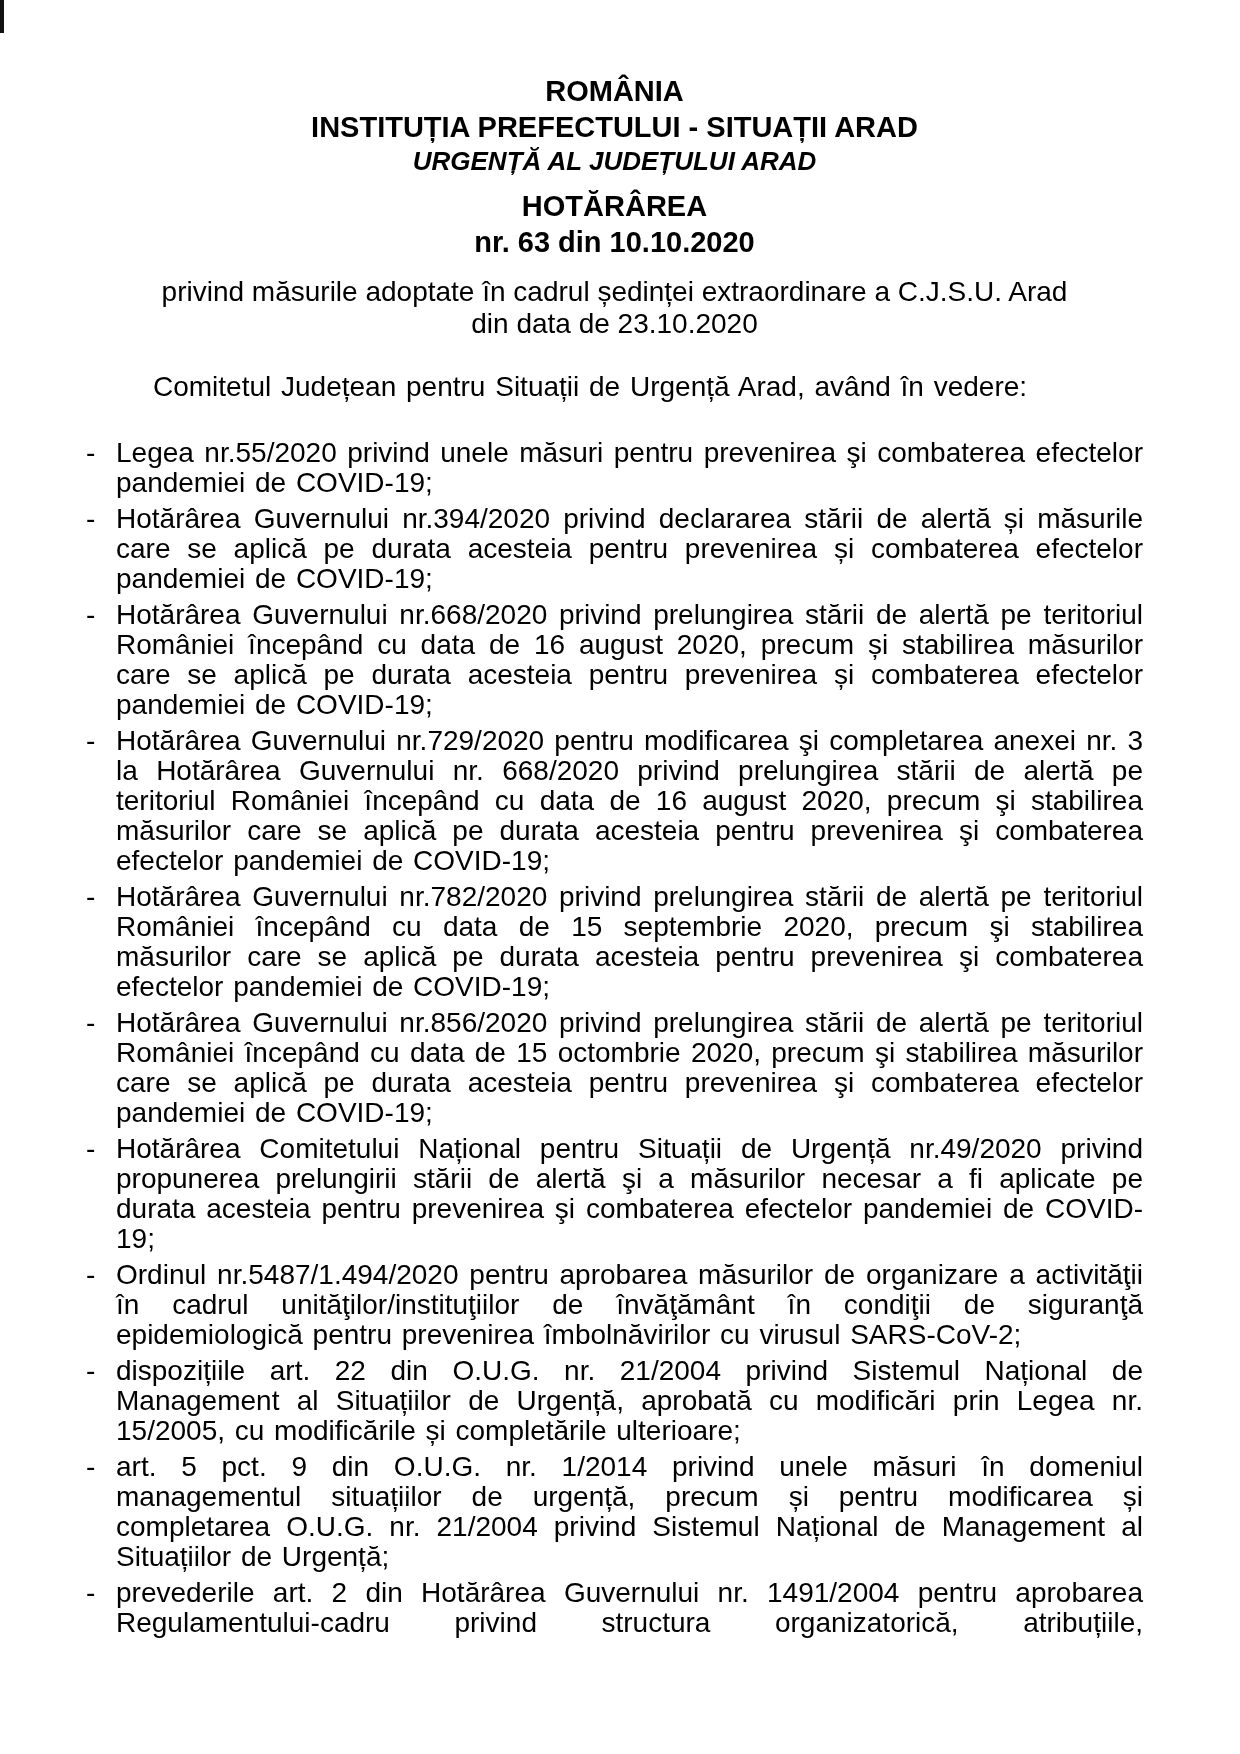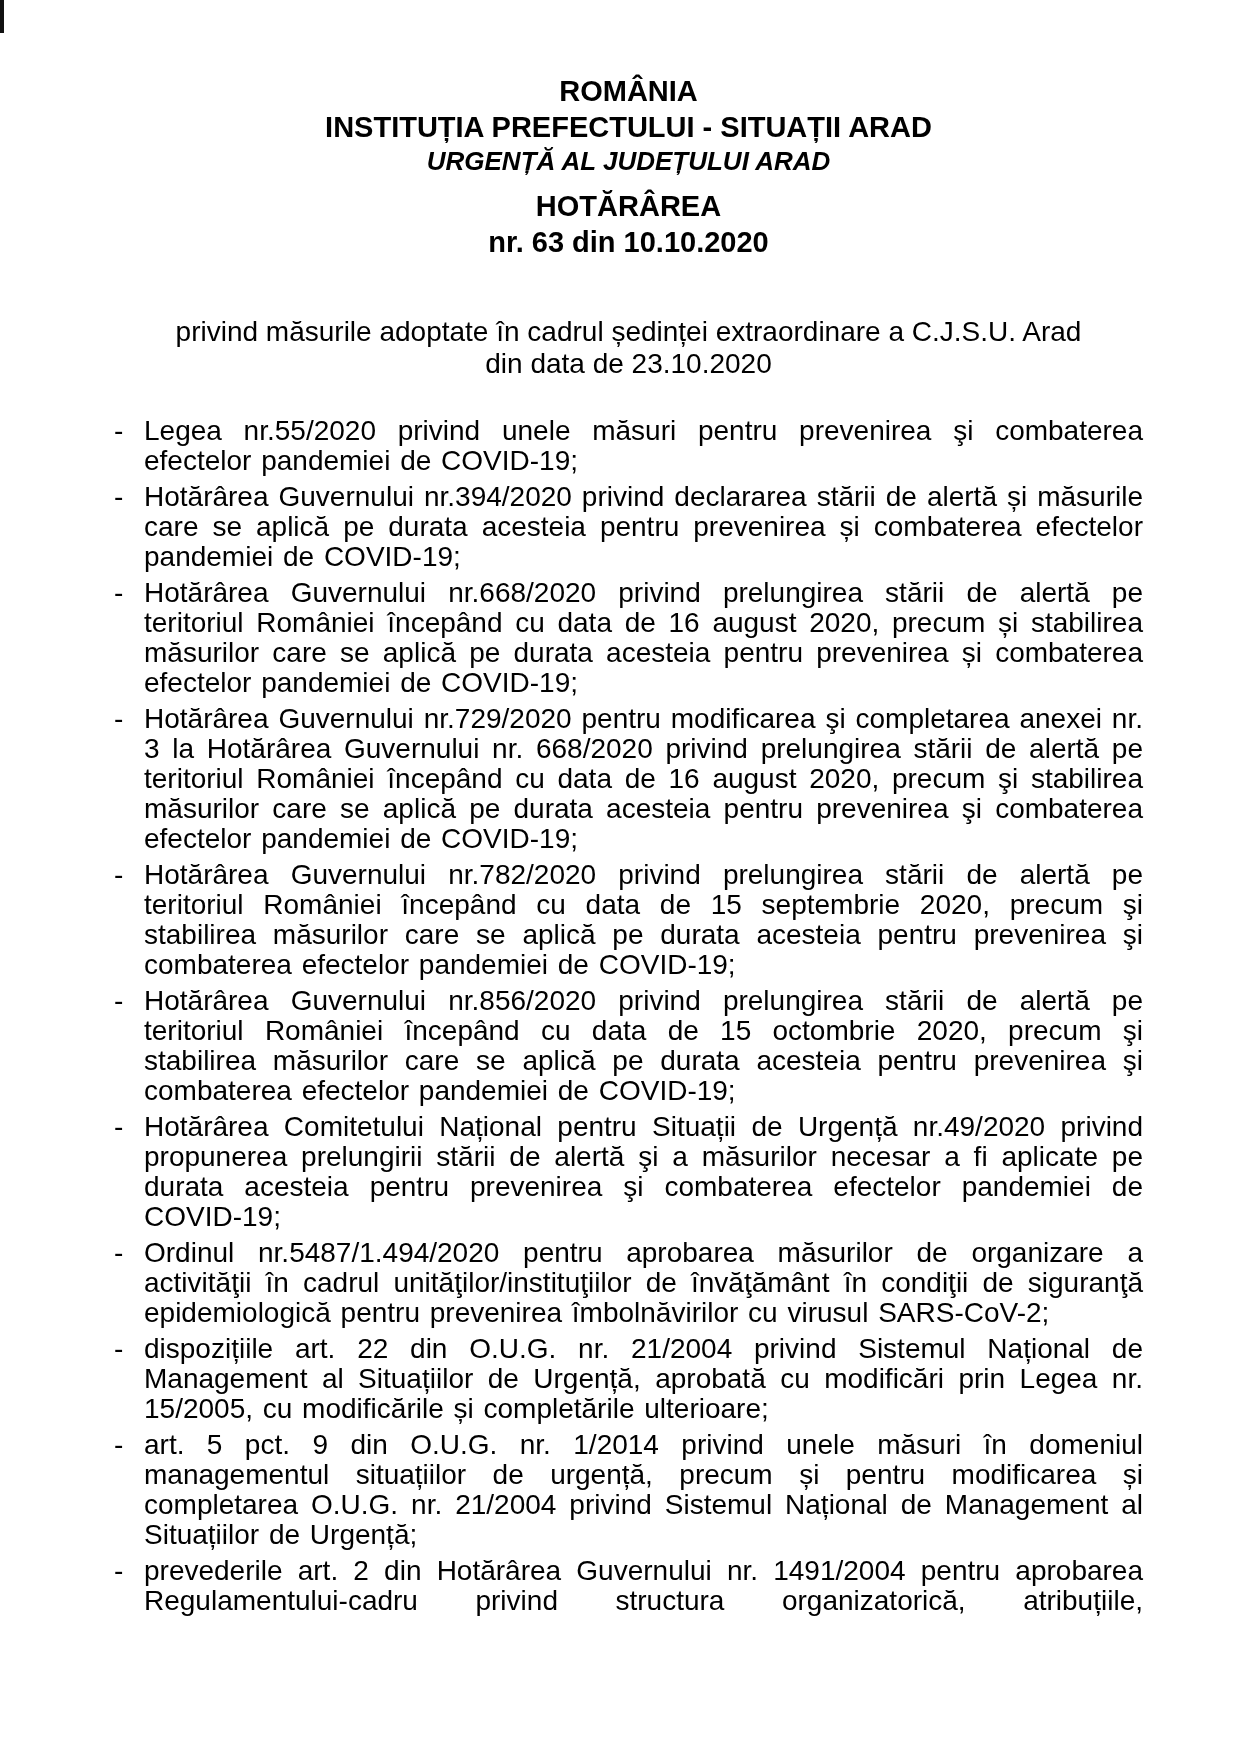--- a/index.html
+++ b/index.html
@@ -1,30 +1,30 @@
 <!DOCTYPE html>
 <html><head>
 <meta charset="utf-8">
 <style>
   html,body{margin:0;padding:0;background:#ffffff;}
   .page{
     position:relative;
     width:1240px;height:1754px;
     box-sizing:border-box;
-    padding:73px 97px 0 114px;
+    padding:73px 97px 0 86px;
     background:#ffffff;
     color:#000000;
     font-family:"Liberation Sans", sans-serif;
     overflow:hidden;
   }
   .artifact{position:absolute;left:0;top:0;width:4px;height:33px;background:#111111;}
   .h-main{font-weight:bold;font-size:29px;line-height:36px;text-align:center;}
   .h-committee{font-weight:bold;font-style:italic;font-size:26px;line-height:33px;text-align:center;}
   .h-decision{margin-top:10px;}
-  .subject{margin-top:56px;font-size:28px;line-height:32px;text-align:center;}
+  .subject{margin-top:16px;font-size:28px;line-height:32px;text-align:center;}
   .intro{margin:32px 0 0 0;font-size:28px;line-height:30px;text-indent:67px;text-align:justify;word-spacing:2px;}
   .refs{margin-top:36px;}
   .ref{
     position:relative;
     padding-left:30px;
     margin-bottom:6px;
     font-size:28px;line-height:30px;
     text-align:justify;
     word-spacing:2px;
   }
@@ -43,20 +43,21 @@
     <div class="h-committee">URGENȚĂ AL JUDEȚULUI ARAD</div>
     <div class="h-main h-decision">HOTĂRÂREA</div>
     <div class="h-main">nr. 63 din 10.10.2020</div>
   </header>
 
   <div class="subject">
     <div>privind măsurile adoptate în cadrul ședinței extraordinare a C.J.S.U. Arad</div>
     <div>din data de 23.10.2020</div>
   </div>
 
+  <p class="intro">Comitetul Județean pentru Situații de Urgență Arad, având în vedere:</p>
 
   <div class="refs">
     <div class="ref">
       <span class="dash">-</span>
       <span>Legea nr.55/2020 privind unele măsuri pentru prevenirea şi combaterea efectelor pandemiei de COVID-19;</span>
     </div>
     <div class="ref">
       <span class="dash">-</span>
       <span>Hotărârea Guvernului nr.394/2020 privind declararea stării de alertă și măsurile care se aplică pe durata acesteia pentru prevenirea și combaterea efectelor pandemiei de COVID-19;</span>
     </div>

